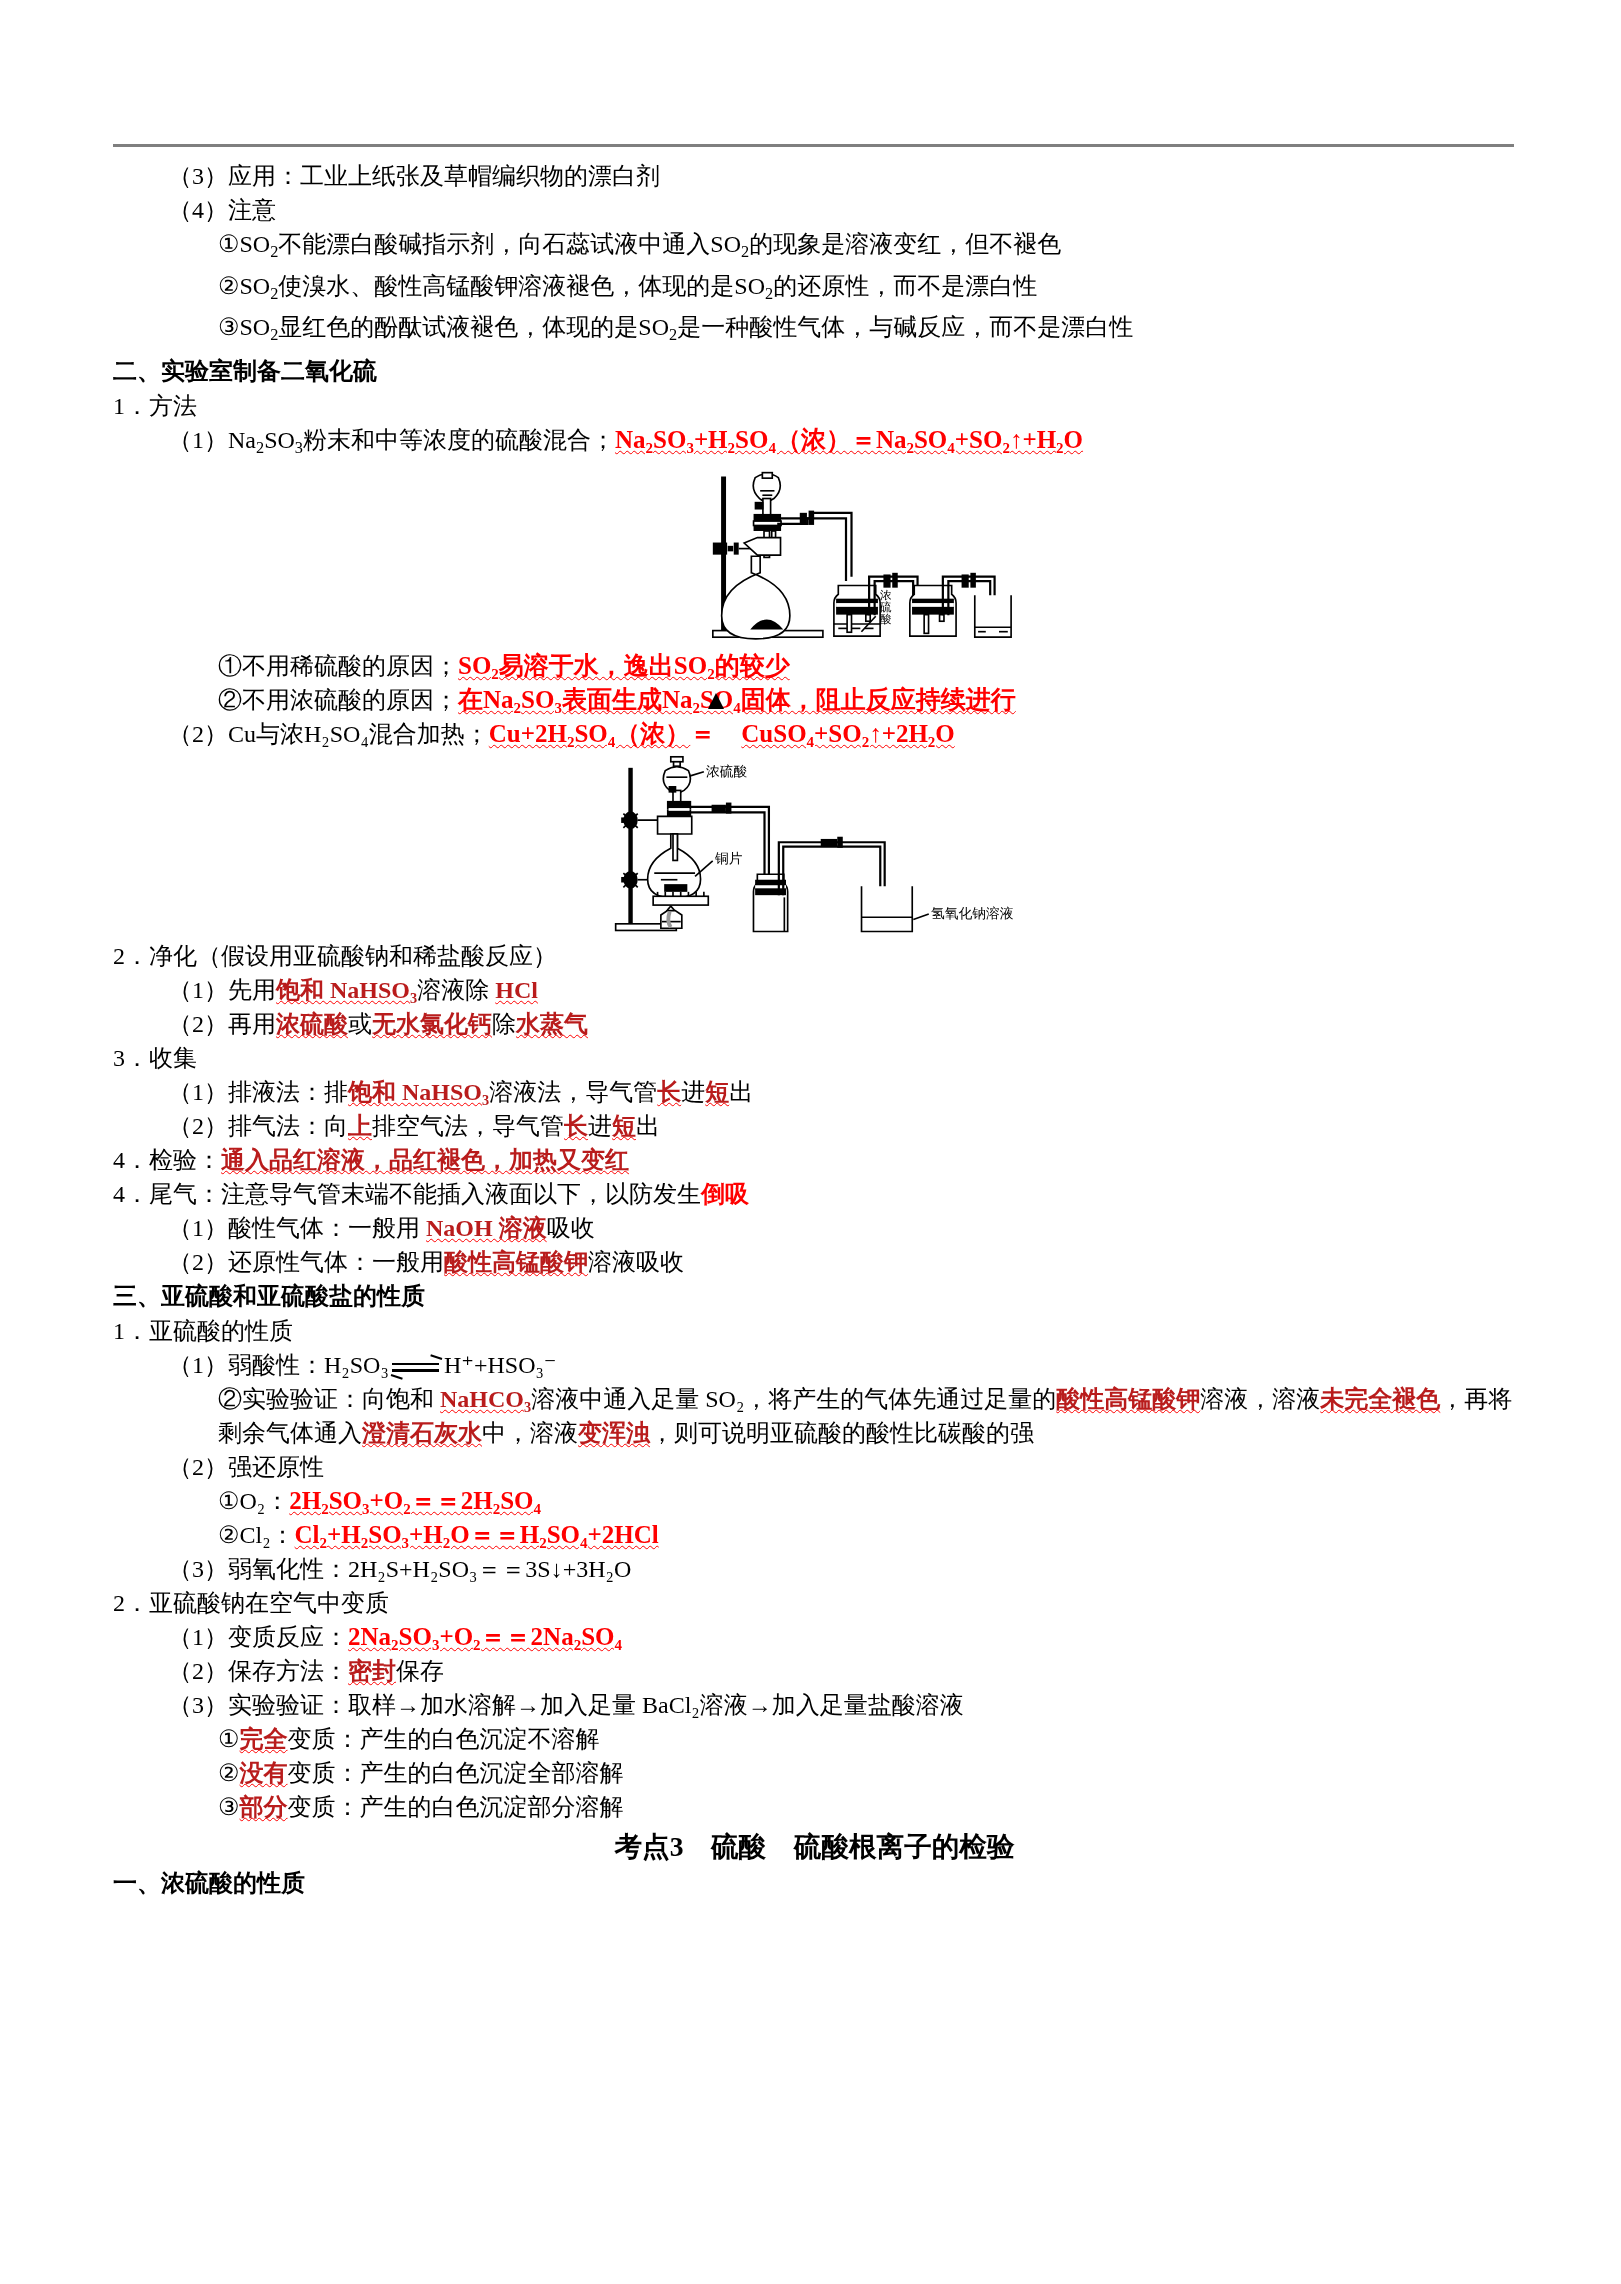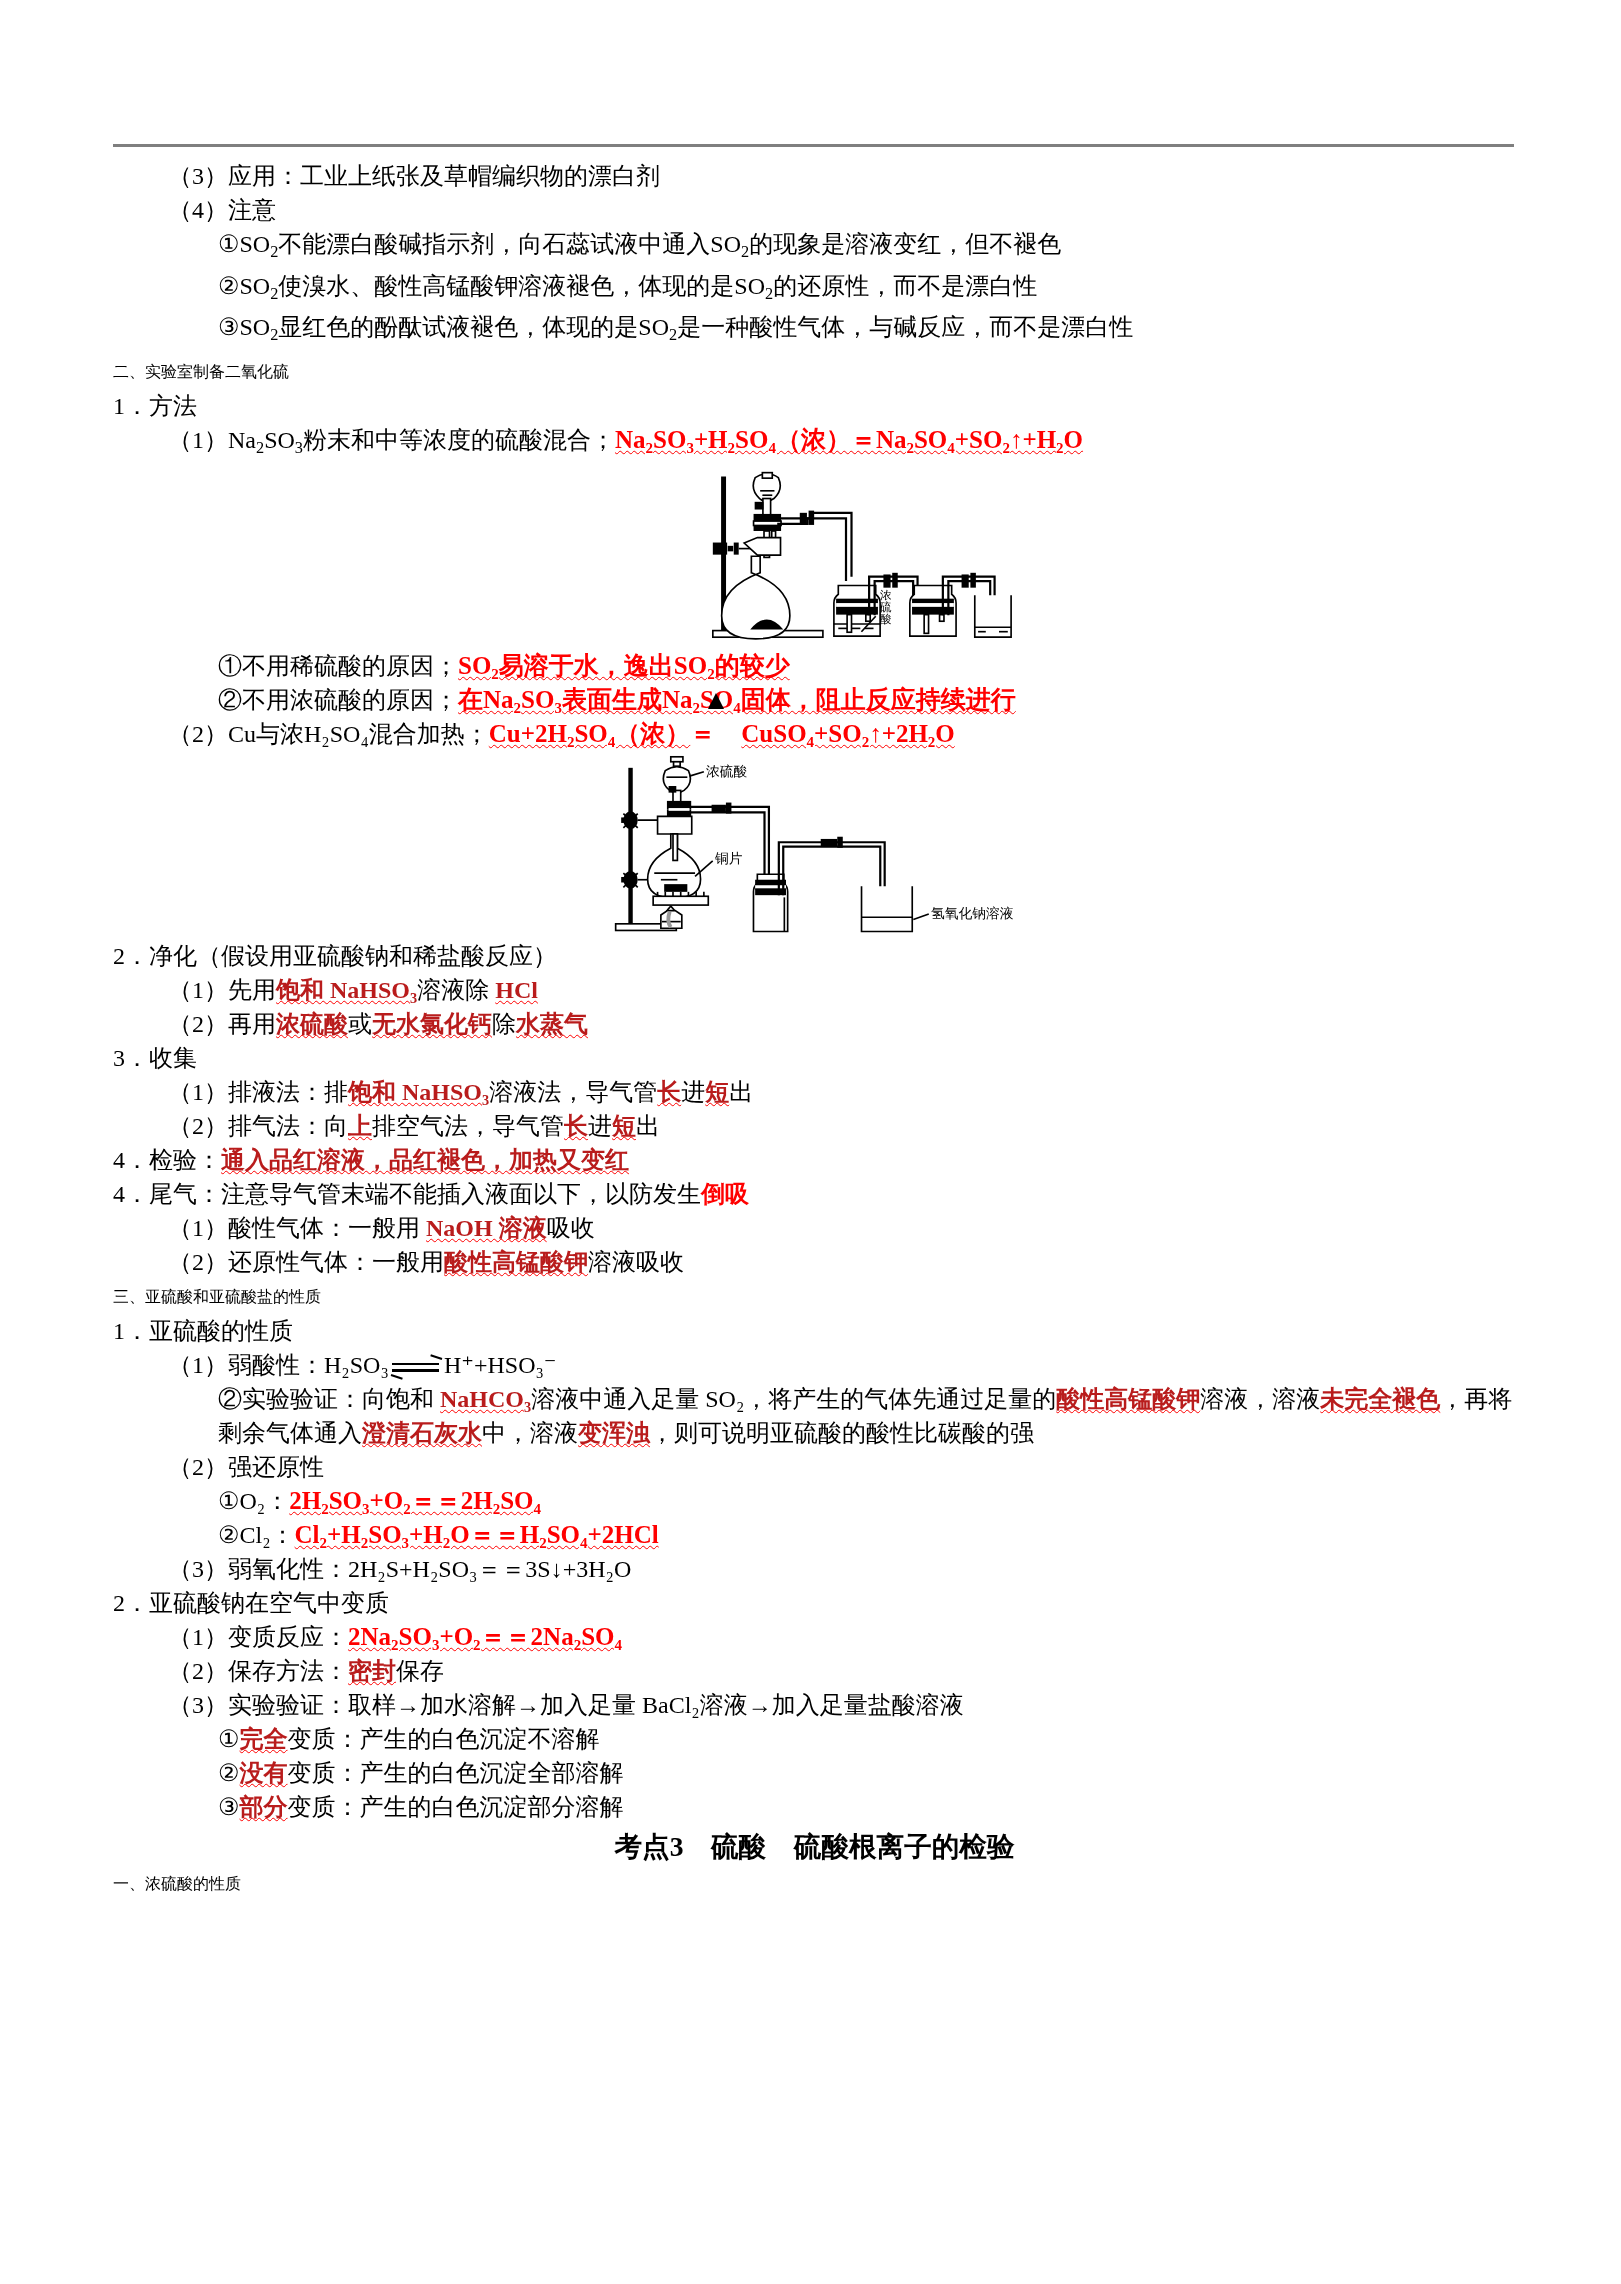--- a/index.html
+++ b/index.html
@@ -37,22 +37,22 @@
   }
   .wrapln {
     font-size:24px;
     line-height:34px;
     white-space:normal;
   }
   .i1 { padding-left:0px; }      
   .i2 { padding-left:55px; }    
   .i3 { padding-left:105px; }
   .hdg {
-    font-weight:normal;
-    font-size:16px;
+    font-weight:bold;
+    font-size:24px;
     line-height:35px;
   }
   .redsq {
     color:#b91c1c;
     font-weight:bold;
     text-decoration:underline;
     text-decoration-style:wavy;
     text-decoration-color:#ff0000;
     text-decoration-thickness:1.1px;
     text-underline-offset:2.2px;

